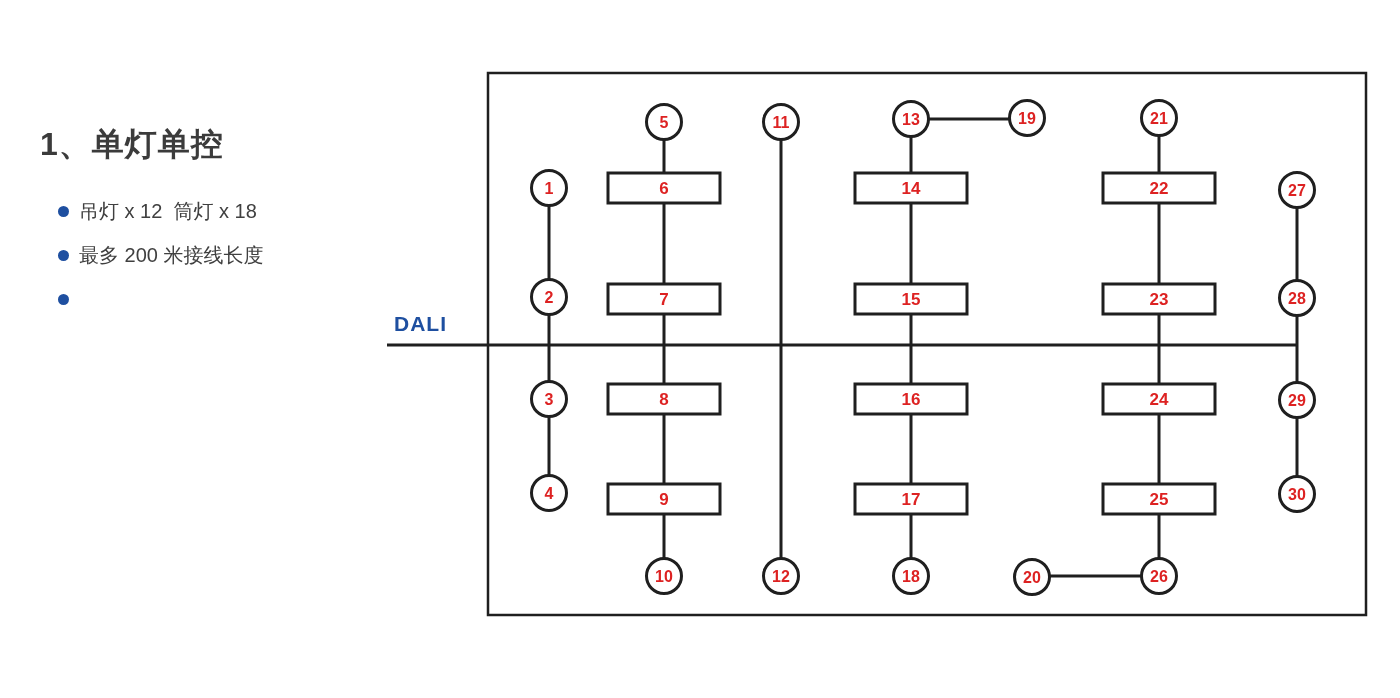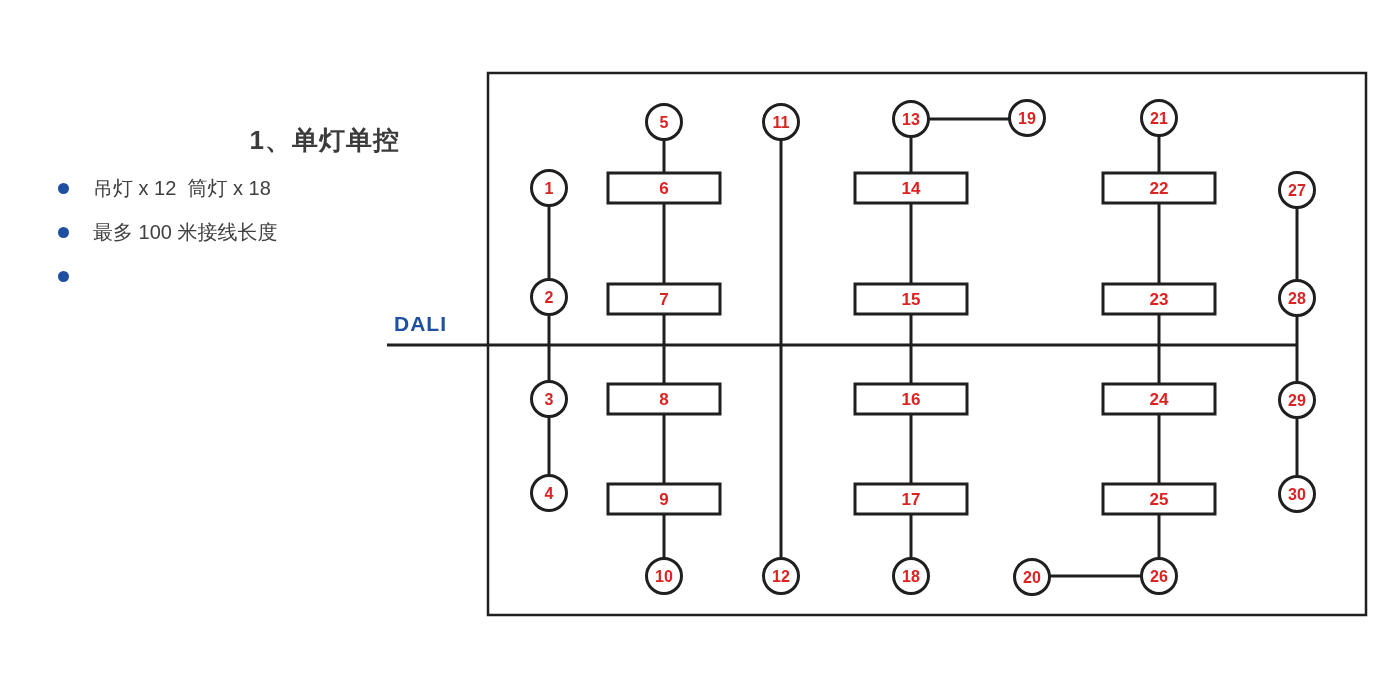--- a/index.html
+++ b/index.html
@@ -24,35 +24,34 @@
     position:absolute;
     left:0;top:0;
   }
   .info{
     position:absolute;
     left:40px;
     top:123px;
     width:360px;
   }
   .info h1{
-    font-size:26px;
+    font-size:32px;
     font-weight:bold;
     color:var(--heading);
     letter-spacing:1px;
-    margin-bottom:20px;
-    text-align:right;
+    margin-bottom:34px;
   }
   .spec-list{
     list-style:none;
     margin-left:18px;
   }
   .spec-list li{
     display:flex;
     align-items:center;
-    gap:24px;
+    gap:10px;
     margin-bottom:23px;
     height:21px;
   }
   .dot{
     flex:0 0 auto;
     width:11px;
     height:11px;
     border-radius:50%;
     background:var(--blue);
   }
@@ -211,21 +210,21 @@
 
   <section class="info">
     <h1>1、单灯单控</h1>
     <ul class="spec-list">
       <li>
         <span class="dot"></span>
         <span class="bullet-text">吊灯 x 12  筒灯 x 18</span>
       </li>
       <li>
         <span class="dot"></span>
-        <span class="bullet-text">最多 100 米接线长度</span>
+        <span class="bullet-text">最多 200 米接线长度</span>
       </li>
       <li>
         <span class="dot"></span>
       </li>
     </ul>
   </section>
 
   <div class="bus-label">DALI</div>
 
 </div>

